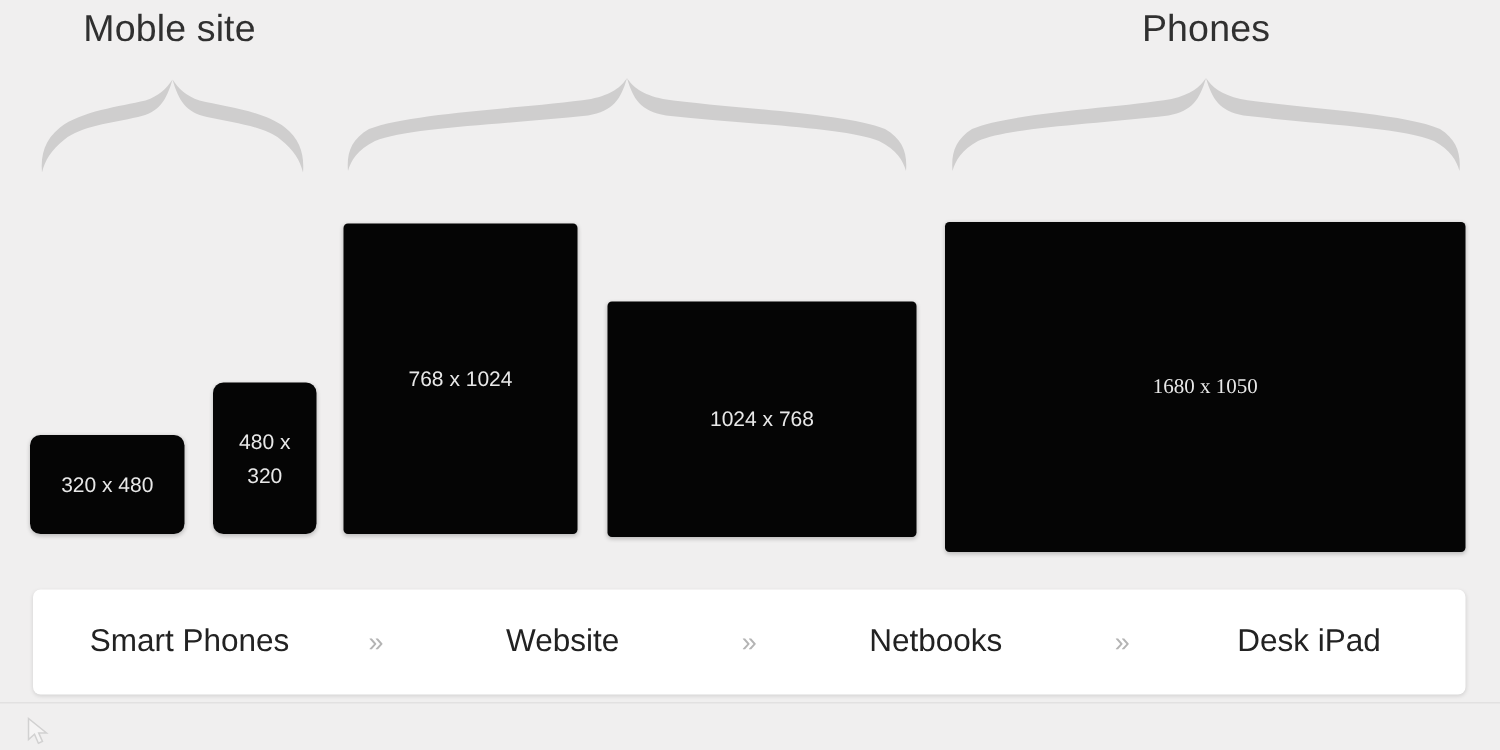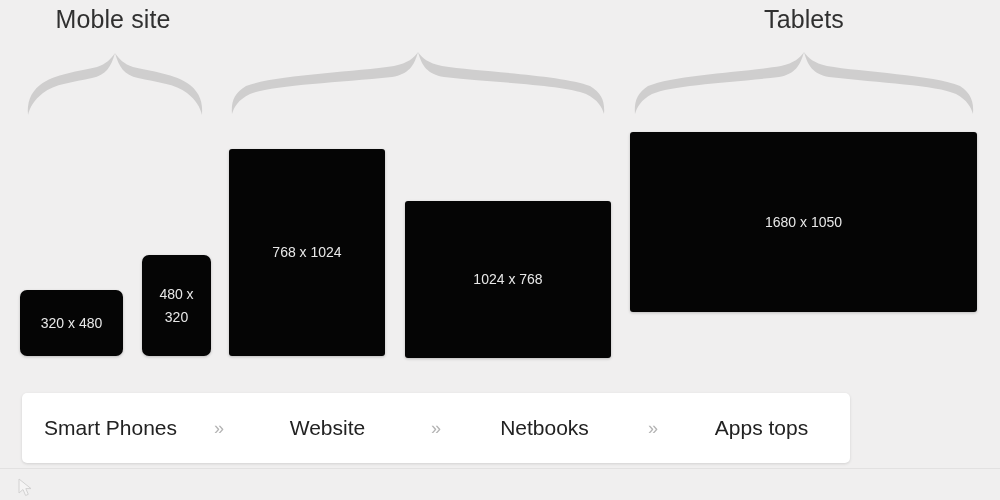--- a/index.html
+++ b/index.html
@@ -62,21 +62,21 @@
   .screen.tab1 { border-radius: 3px; }
   .screen.tab2 { border-radius: 3px; }
   .screen.desk { border-radius: 3px; }
   .screen-label { display: block; }
 
   
   .crumb-bar {
     position: absolute;
     left: 22px;
     top: 393px;
-    width: 828px;
+    width: 955px;
     height: 70px;
     background: #ffffff;
     border-radius: 5px;
     box-shadow: 0 1px 3px rgba(0,0,0,0.13);
     display: flex;
     align-items: center;
     box-sizing: border-box;
   }
   .crumb-cell {
     flex: 1 1 0;
@@ -113,21 +113,21 @@
     height: 1px;
     background: #e2e1e1;
   }
 </style>
 </head>
 <body>
 
 <div class="stage">
 
   <div class="group-label" style="left:113px; top:4px;">Moble site</div>
-  <div class="group-label" style="left:804px; top:4px;">Tablets</div>
+  <div class="group-label" style="left:804px; top:4px;">Phones</div>
 
   <div class="brace" style="left:18px; top:53px; width:194px;">
     <svg viewBox="0 0 194 62" preserveAspectRatio="none" aria-hidden="true">
       <path fill="#cfcece" d="M97 0
         C 93 14, 88 22, 74 25
         C 56 29, 36 31, 25 40
         C 16 47, 12 54, 10 62
         C 9 50, 12 40, 22 32
         C 36 21, 62 18, 79 14
         C 88 11, 93 6, 97 0 Z"></path>
@@ -188,32 +188,32 @@
   </div>
 
   <div class="screen tab1" style="left:229px; top:149px; width:156px; height:207px;">
     <span class="screen-label">768 x 1024</span>
   </div>
 
   <div class="screen tab2" style="left:405px; top:201px; width:206px; height:157px;">
     <span class="screen-label">1024 x 768</span>
   </div>
 
-  <div class="screen desk" style="left:630px; top:132px; width:347px; height:180px;">
+  <div class="screen desk" style="left:630px; top:148px; width:347px; height:220px;font-family:Liberation Serif, serif;">
     <span class="screen-label">1680 x 1050</span>
   </div>
 
   <div class="crumb-bar">
     <div class="crumb-cell">Smart Phones</div>
     <div class="crumb-sep">»</div>
     <div class="crumb-cell">Website</div>
     <div class="crumb-sep">»</div>
     <div class="crumb-cell">Netbooks</div>
     <div class="crumb-sep">»</div>
-    <div class="crumb-cell">Apps tops</div>
+    <div class="crumb-cell">Desk iPad</div>
   </div>
 
   <div class="hairline"></div>
 
   <div class="cursor-artifact">
     <svg width="16" height="20" viewBox="0 0 16 20" aria-hidden="true">
       <path d="M1 1 L1 15 L5 11.5 L7.6 17.5 L10.3 16.3 L7.8 10.6 L13 10.6 Z" fill="#ffffff" stroke="#9a9a9a" stroke-width="1"></path>
     </svg>
   </div>
 

